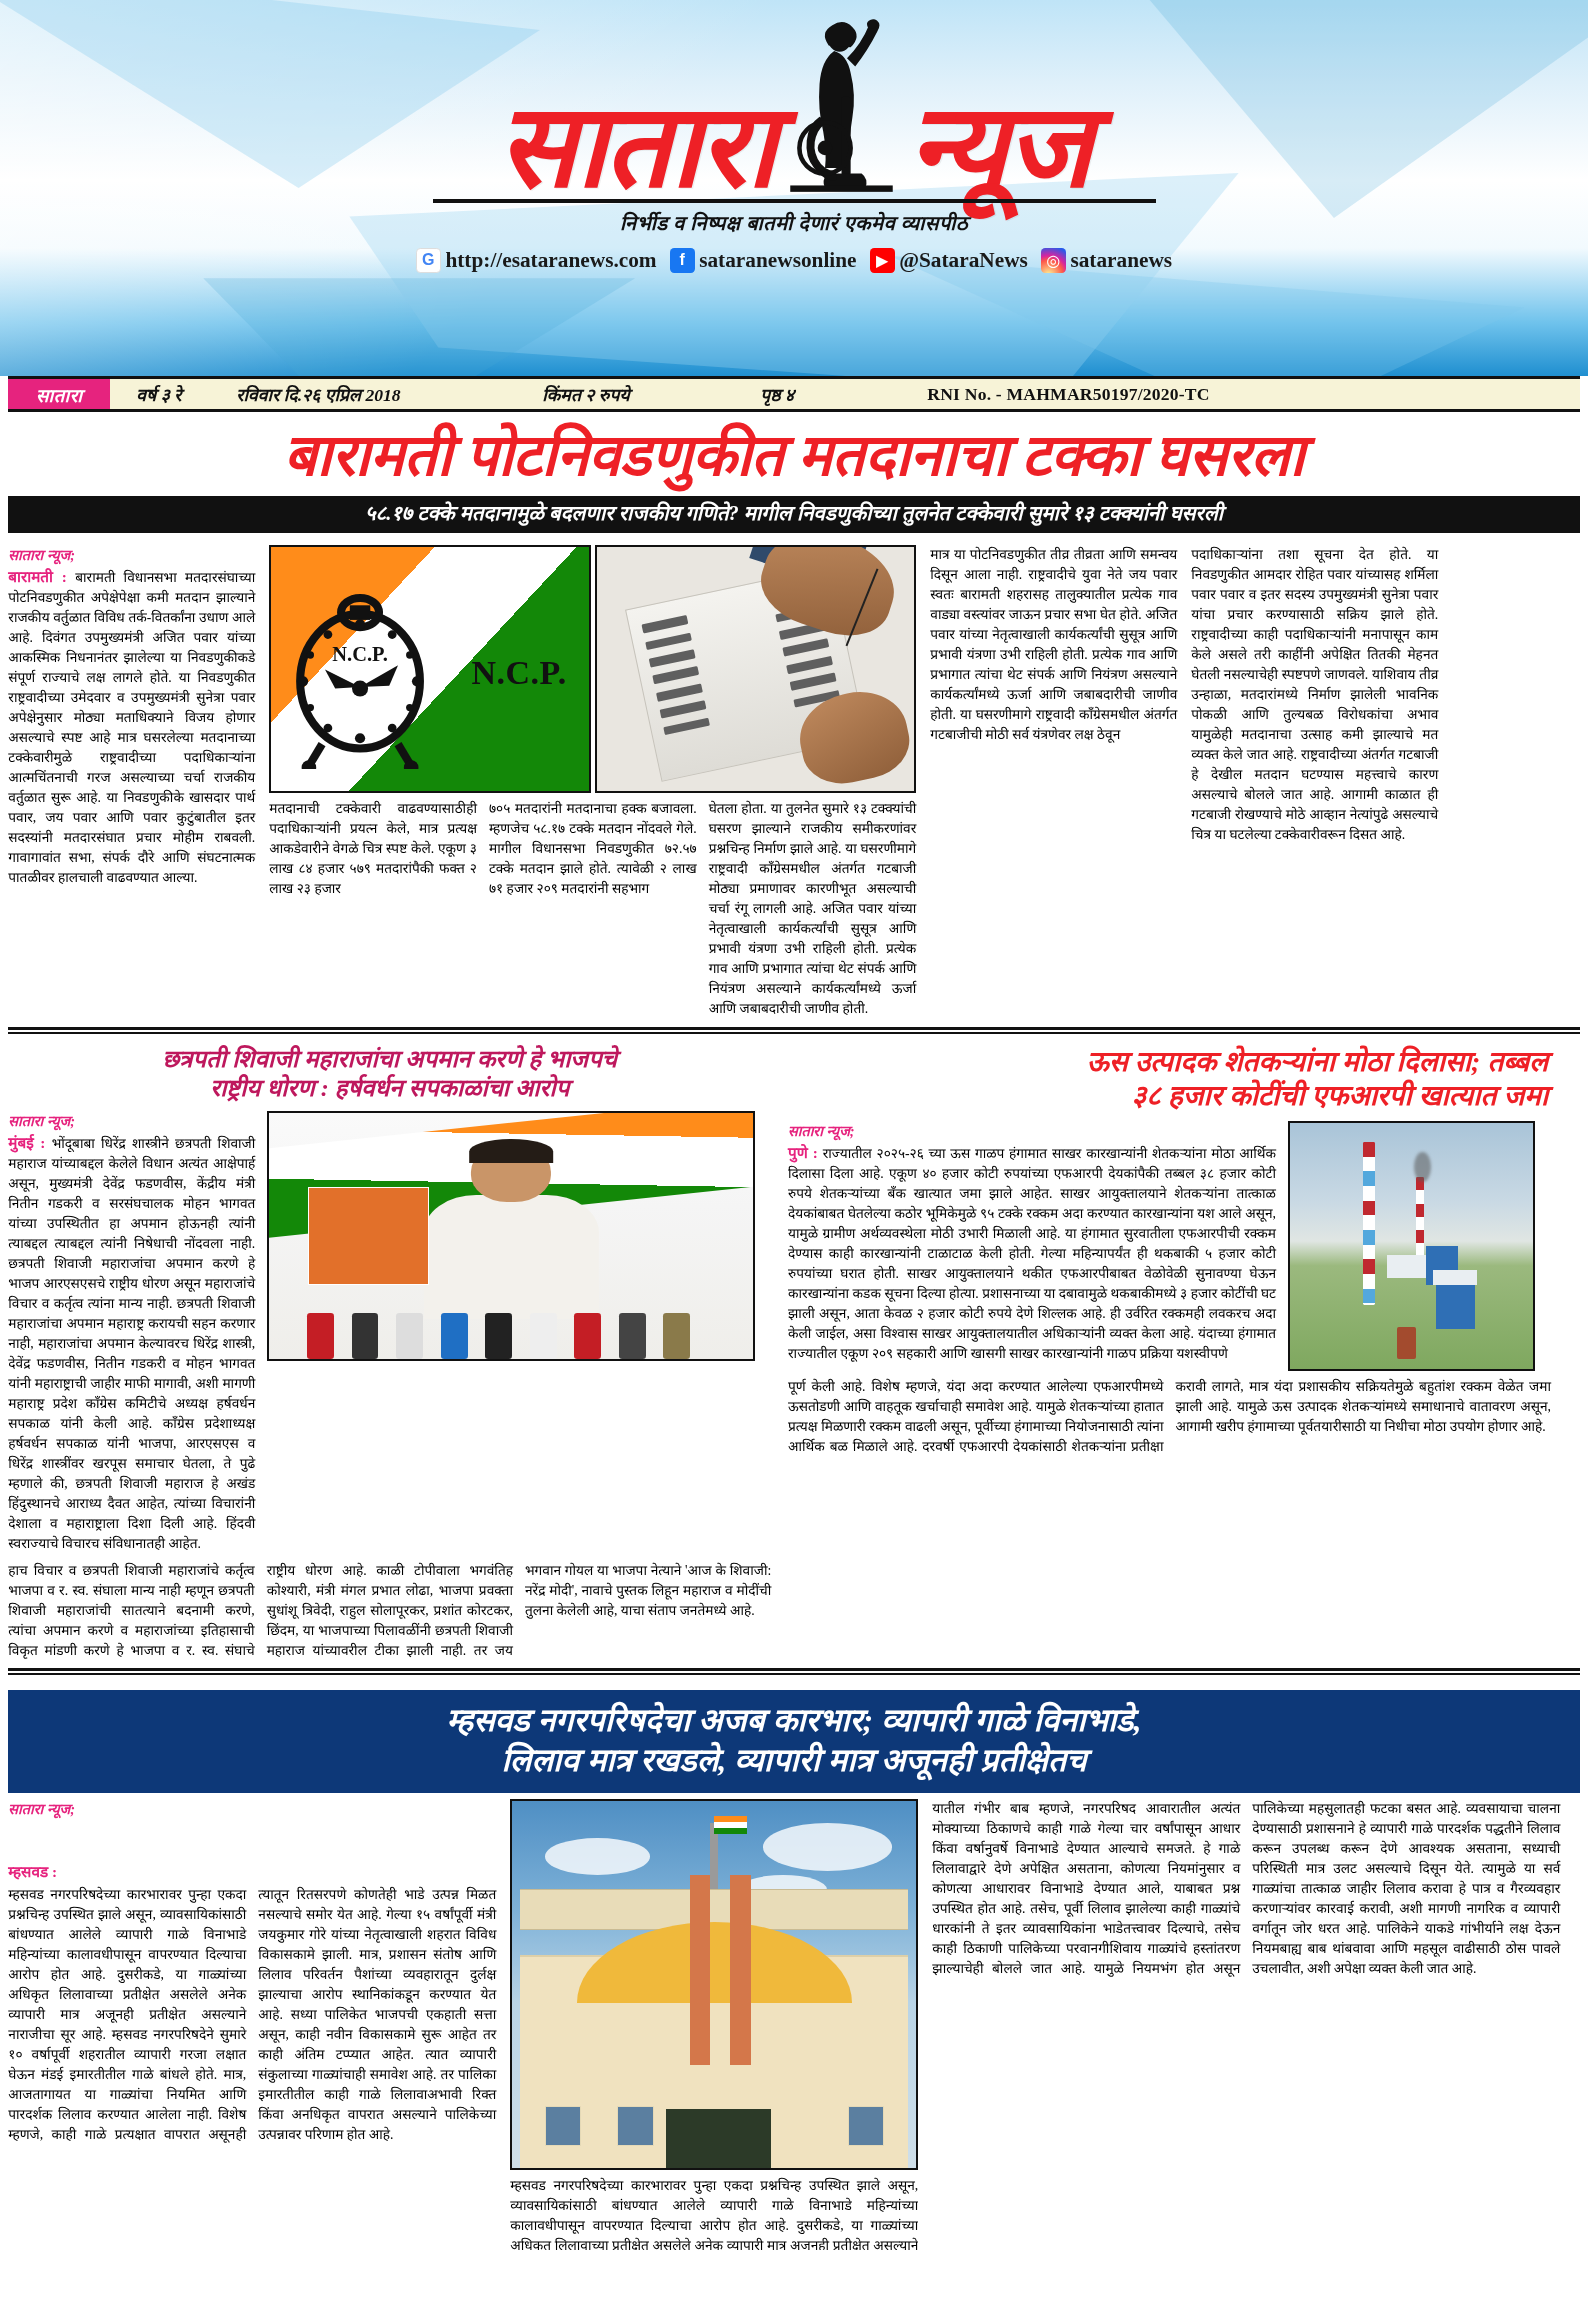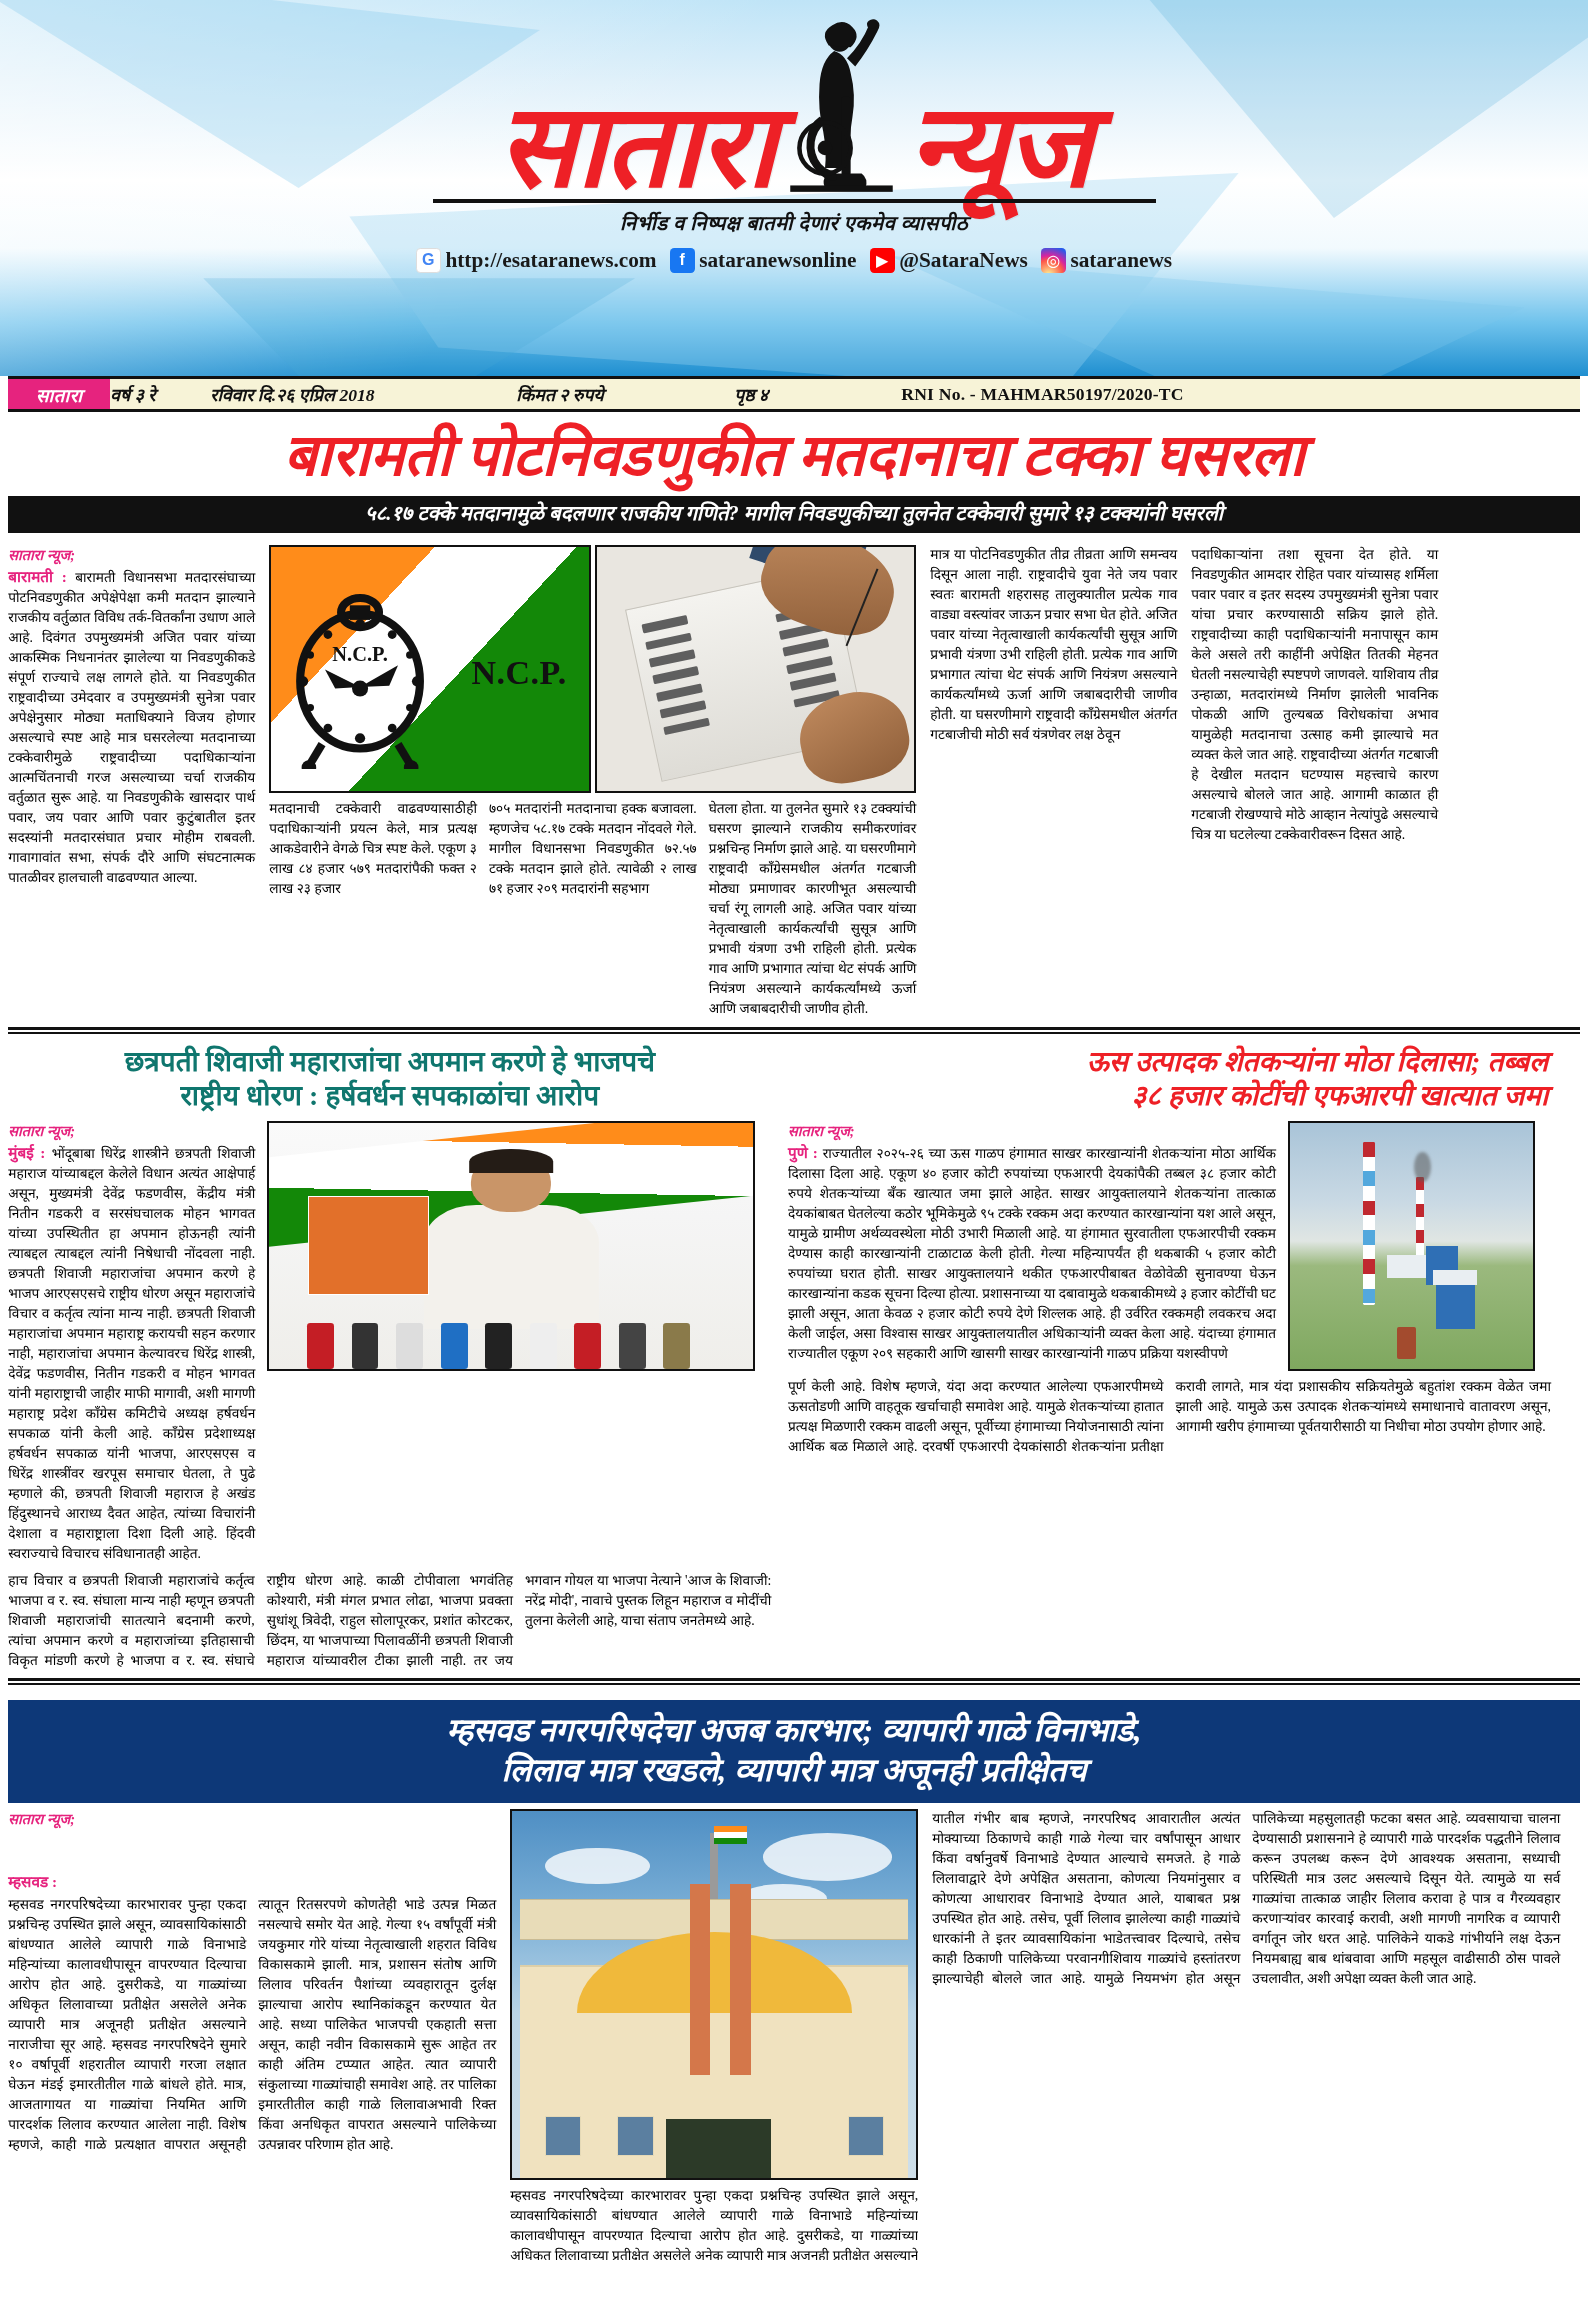--- a/index.html
+++ b/index.html
@@ -140,20 +140,21 @@
     letter-spacing: 0.5px;
   }
   .infobar .cells {
     flex: 1;
     display: flex;
     align-items: center;
     font-size: 17.6px;
     font-weight: 700;
     font-style: italic;
     color: #111;
+    padding-left: 26px;
     gap: 0;
   }
   .ib-cell { white-space: nowrap; }
   .ib-year { width: 100px; }
   .ib-date { width: 306px; }
   .ib-price { width: 218px; }
   .ib-page { width: 167px; }
   .ib-rni { font-style: normal; font-weight: 700; letter-spacing: 0.2px; }
 
   
@@ -251,22 +252,22 @@
   }
   .hand-top { right: 6%; top: -4%; width: 42%; height: 38%; transform: rotate(18deg); }
   .hand-bot { right: 2%; bottom: 4%; width: 34%; height: 36%; transform: rotate(-12deg); }
   .sleeve { position:absolute; right: 16%; top:-10%; width: 34%; height: 22%; background:#2f4a6b; transform: rotate(18deg); }
   .stylus { position:absolute; right:16%; top:8%; width:2.3px; height:34%; background:#222; transform: rotate(22deg); }
 
   
   .sec2 { display:grid; grid-template-columns: 763px 763px; column-gap: 16.7px; }
   .sec2 > .half { display:flex; flex-direction:column; }
   .head-black {
-    text-align:center; color:#0f766e; font-size: 28px; font-weight:700;
-    line-height:1.24; padding: 6.5px 2.8px 2.8px;
+    text-align:center; color:#be185d; font-size: 24px; font-weight:700;
+    font-style: italic; line-height:1.24; padding: 6.5px 2.8px 2.8px;
   }
   .head-red {
     text-align:right; color:#ee2026; font-size: 28px; font-weight:700;
     font-style: italic; line-height:1.24; padding: 6.5px 2.8px 2.8px;
   }
   .sec2-cols { display:grid; column-gap: 12px; margin-top: 3.7px; }
   .sec2-cols.left  { grid-template-columns: 247px 488px; }
   .sec2-cols.right { grid-template-columns: 488px 247px; }
   .s2-photo { border:2.3px solid #111; height: 250px; overflow:hidden; position:relative; background:#ddd; }
   .s2-flow { margin-top:6.5px; font-size:13.7px; line-height:1.46; text-align:justify; }

